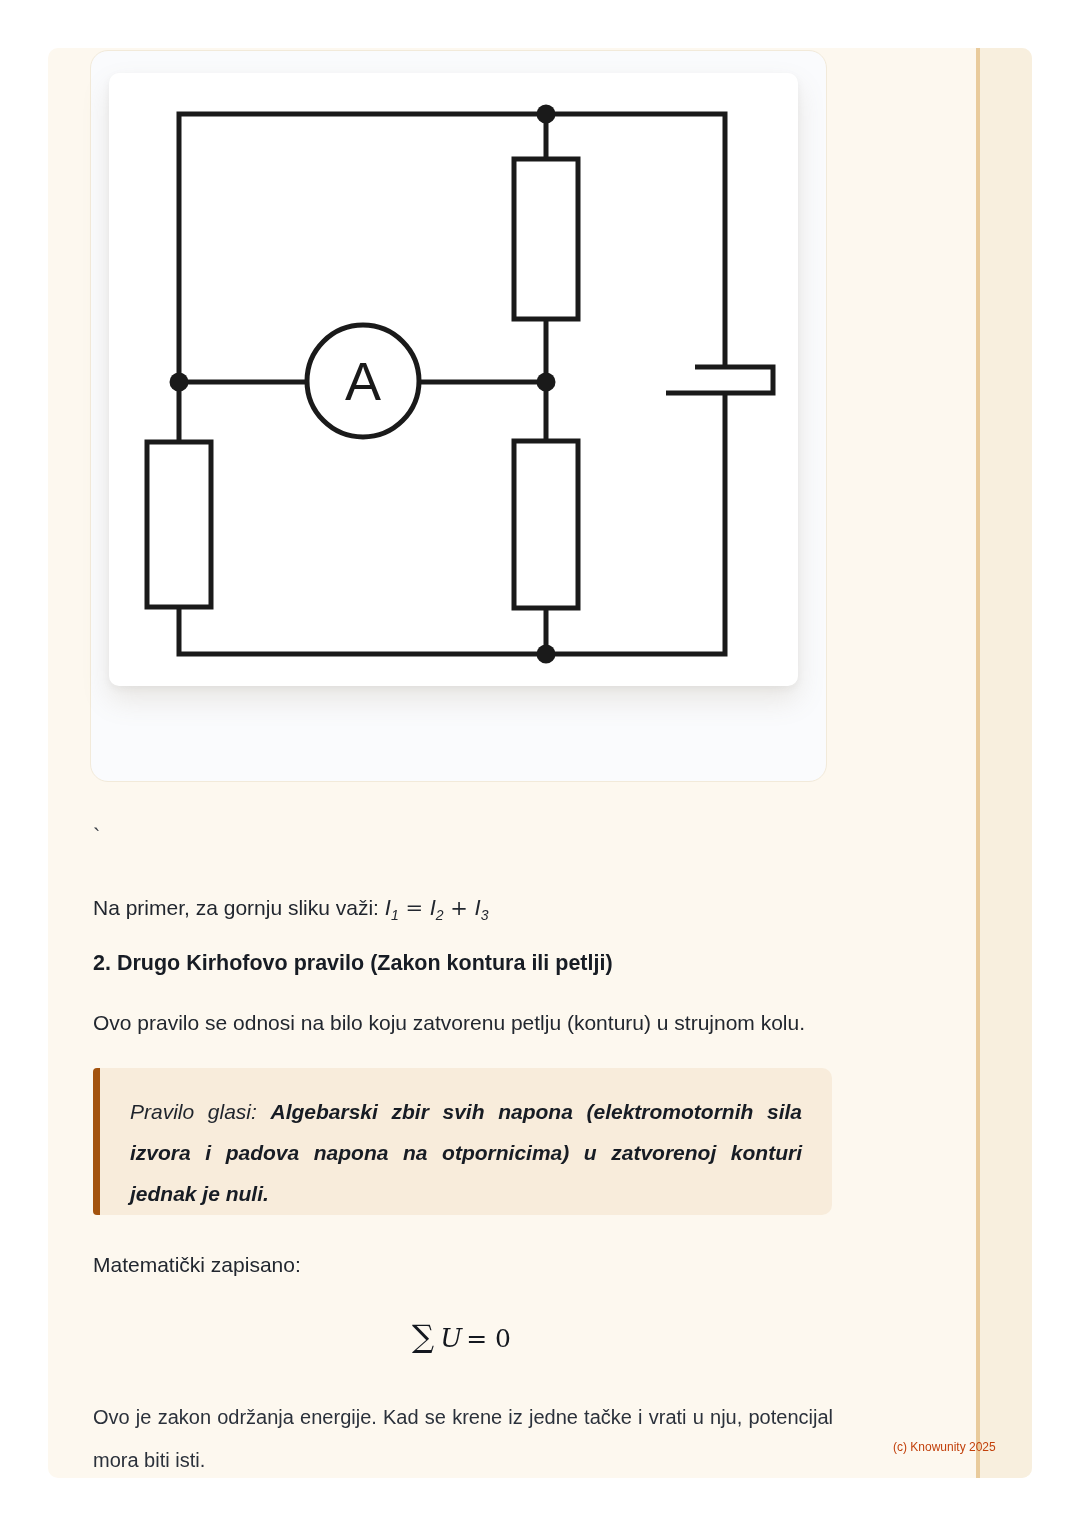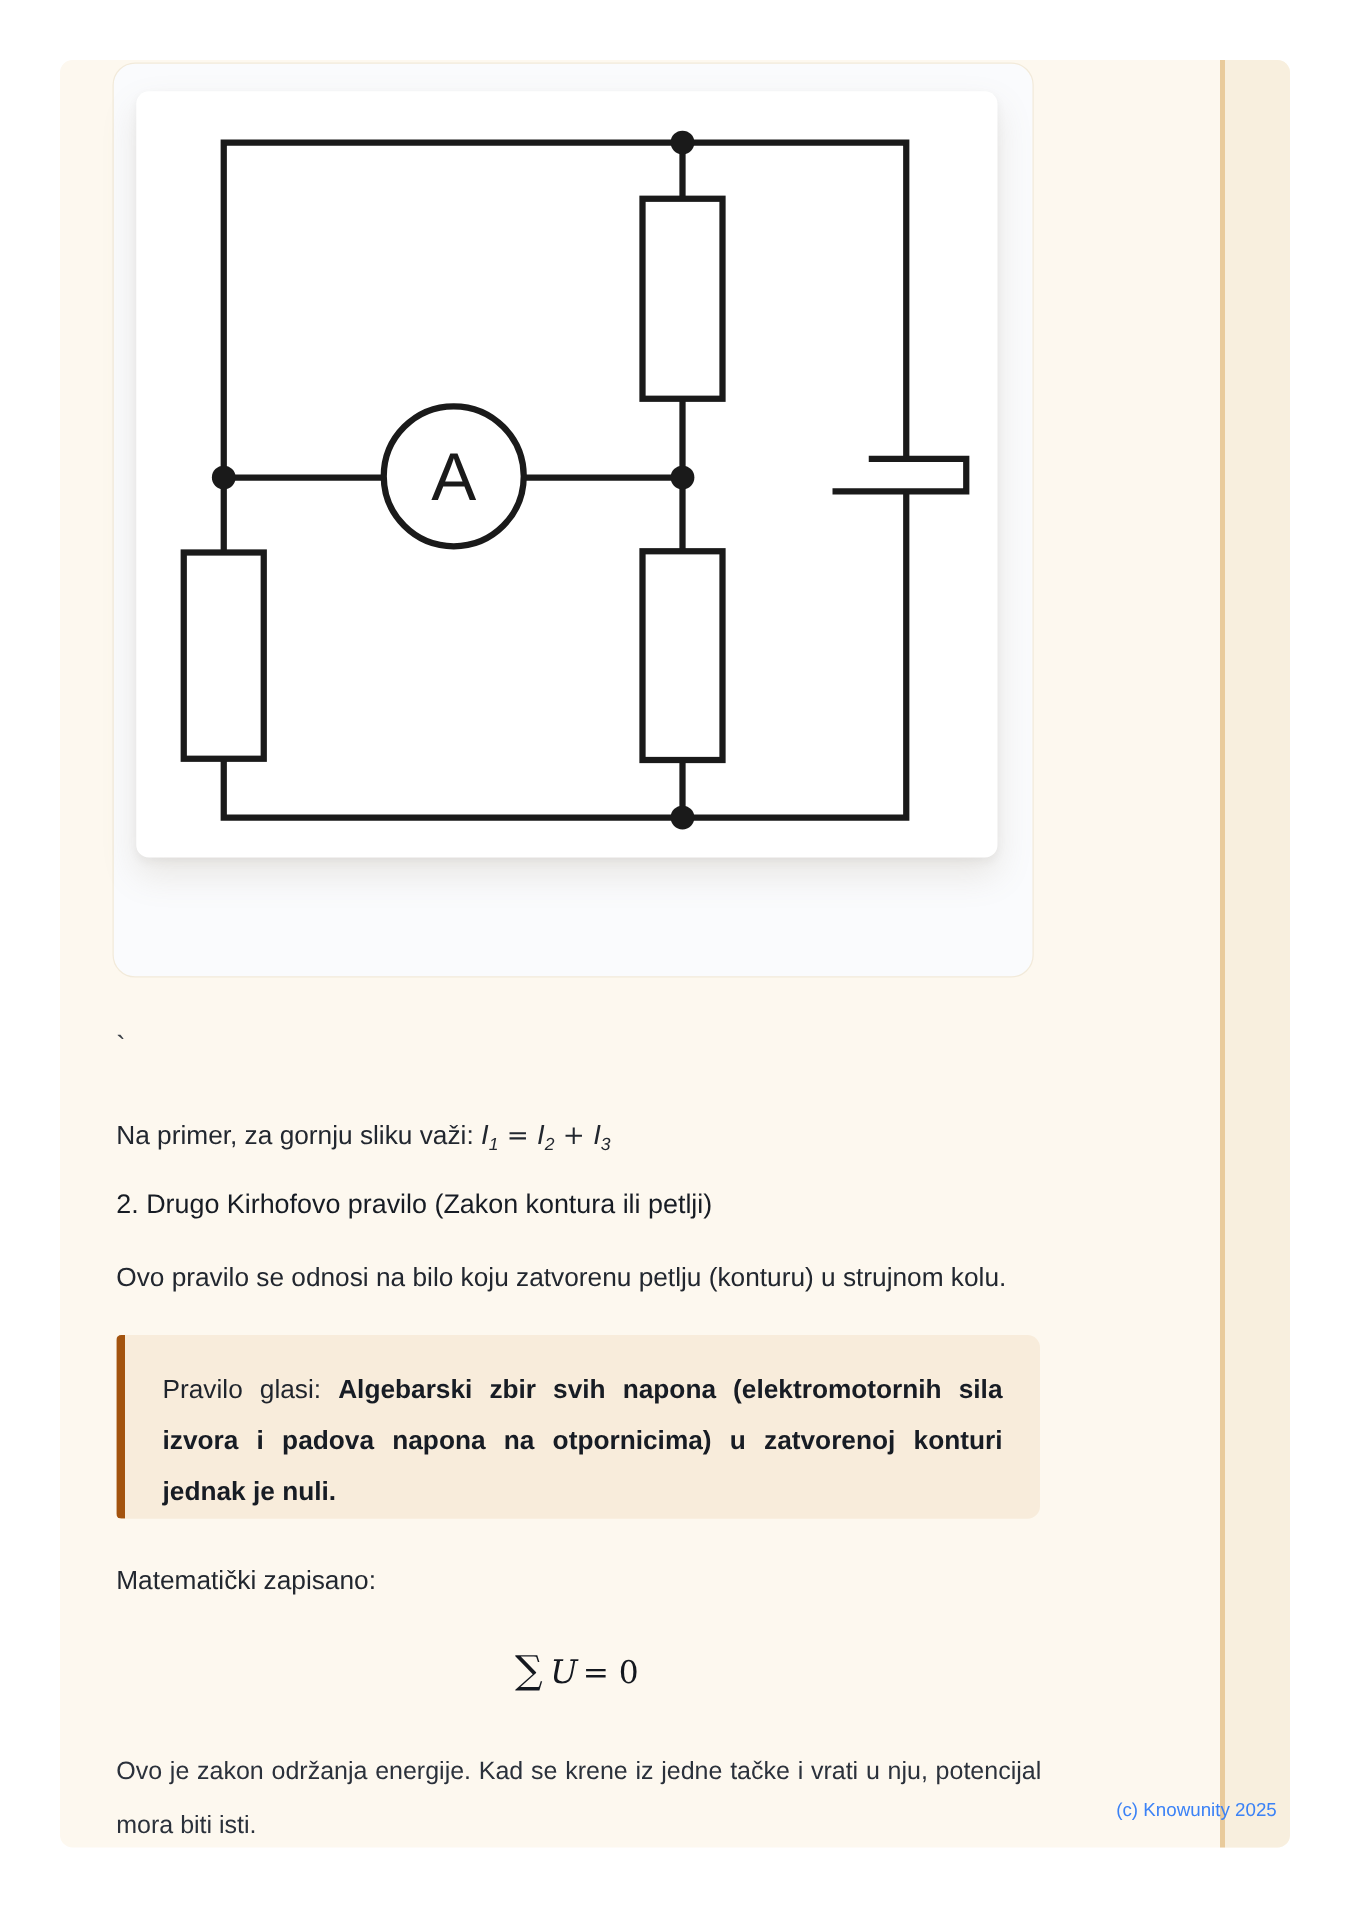--- a/index.html
+++ b/index.html
@@ -38,51 +38,52 @@
     position:absolute;left:93px;top:824px;font-size:22px;color:#3a3f47;
   }
   .example-line{
     position:absolute;left:93px;top:895px;width:737px;font-size:21px;color:#22272F;
   }
   .math{font-family:Liberation Sans, sans-serif;font-style:italic;font-size:22px;}
   .math sub{font-size:14px;font-style:italic;line-height:0;}
   .math-op{font-family:"DejaVu Serif",serif;font-style:normal;font-size:21px;}
   .heading{
     position:absolute;left:93px;top:951px;width:737px;
-    font-size:21.5px;font-weight:normal;color:#171C24;
+    font-size:21.5px;font-weight:bold;color:#171C24;
   }
   .para1{
     position:absolute;left:93px;top:1011px;width:737px;font-size:21px;color:#22272F;
   }
   .callout{
     position:absolute;left:93px;top:1068px;width:739px;height:147px;
     box-sizing:border-box;background:#F8ECDB;
     border-left:7px solid #A3530E;border-radius:4px 10px 10px 4px;
     padding:23px 30px 0 30px;
     font-size:21px;line-height:41px;color:#1F242C;
     text-align:justify;
+    font-style:italic;
   }
   .callout b{color:#171C24;}
   .para2{
     position:absolute;left:93px;top:1253px;width:737px;font-size:21px;color:#22272F;
   }
   .equation{
     position:absolute;left:93px;top:1318px;width:737px;text-align:center;
     font-family:"DejaVu Serif",serif;color:#14181F;
   }
   .equation .sigma{font-size:31px;font-style:normal;}
   .equation .evar{font-size:26px;font-style:italic;padding:0 4px 0 6px;}
   .equation .erhs{font-size:25px;font-style:normal;}
   .para3{
     position:absolute;left:93px;top:1396px;width:740px;
     font-size:20px;line-height:43px;color:#2B313B;
     text-align:justify;
   }
   .watermark{
-    position:absolute;left:893px;top:1440px;font-size:15px;color:#3b82f6;z-index:5;
+    position:absolute;left:893px;top:1440px;font-size:12px;color:#c2410c;z-index:5;
   }
   svg{display:block;}
 </style>
 </head>
 <body>
 
 <div class="panel"></div>
 <div class="panel-edge-strip"></div>
 <div class="panel-edge-line"></div>
 

